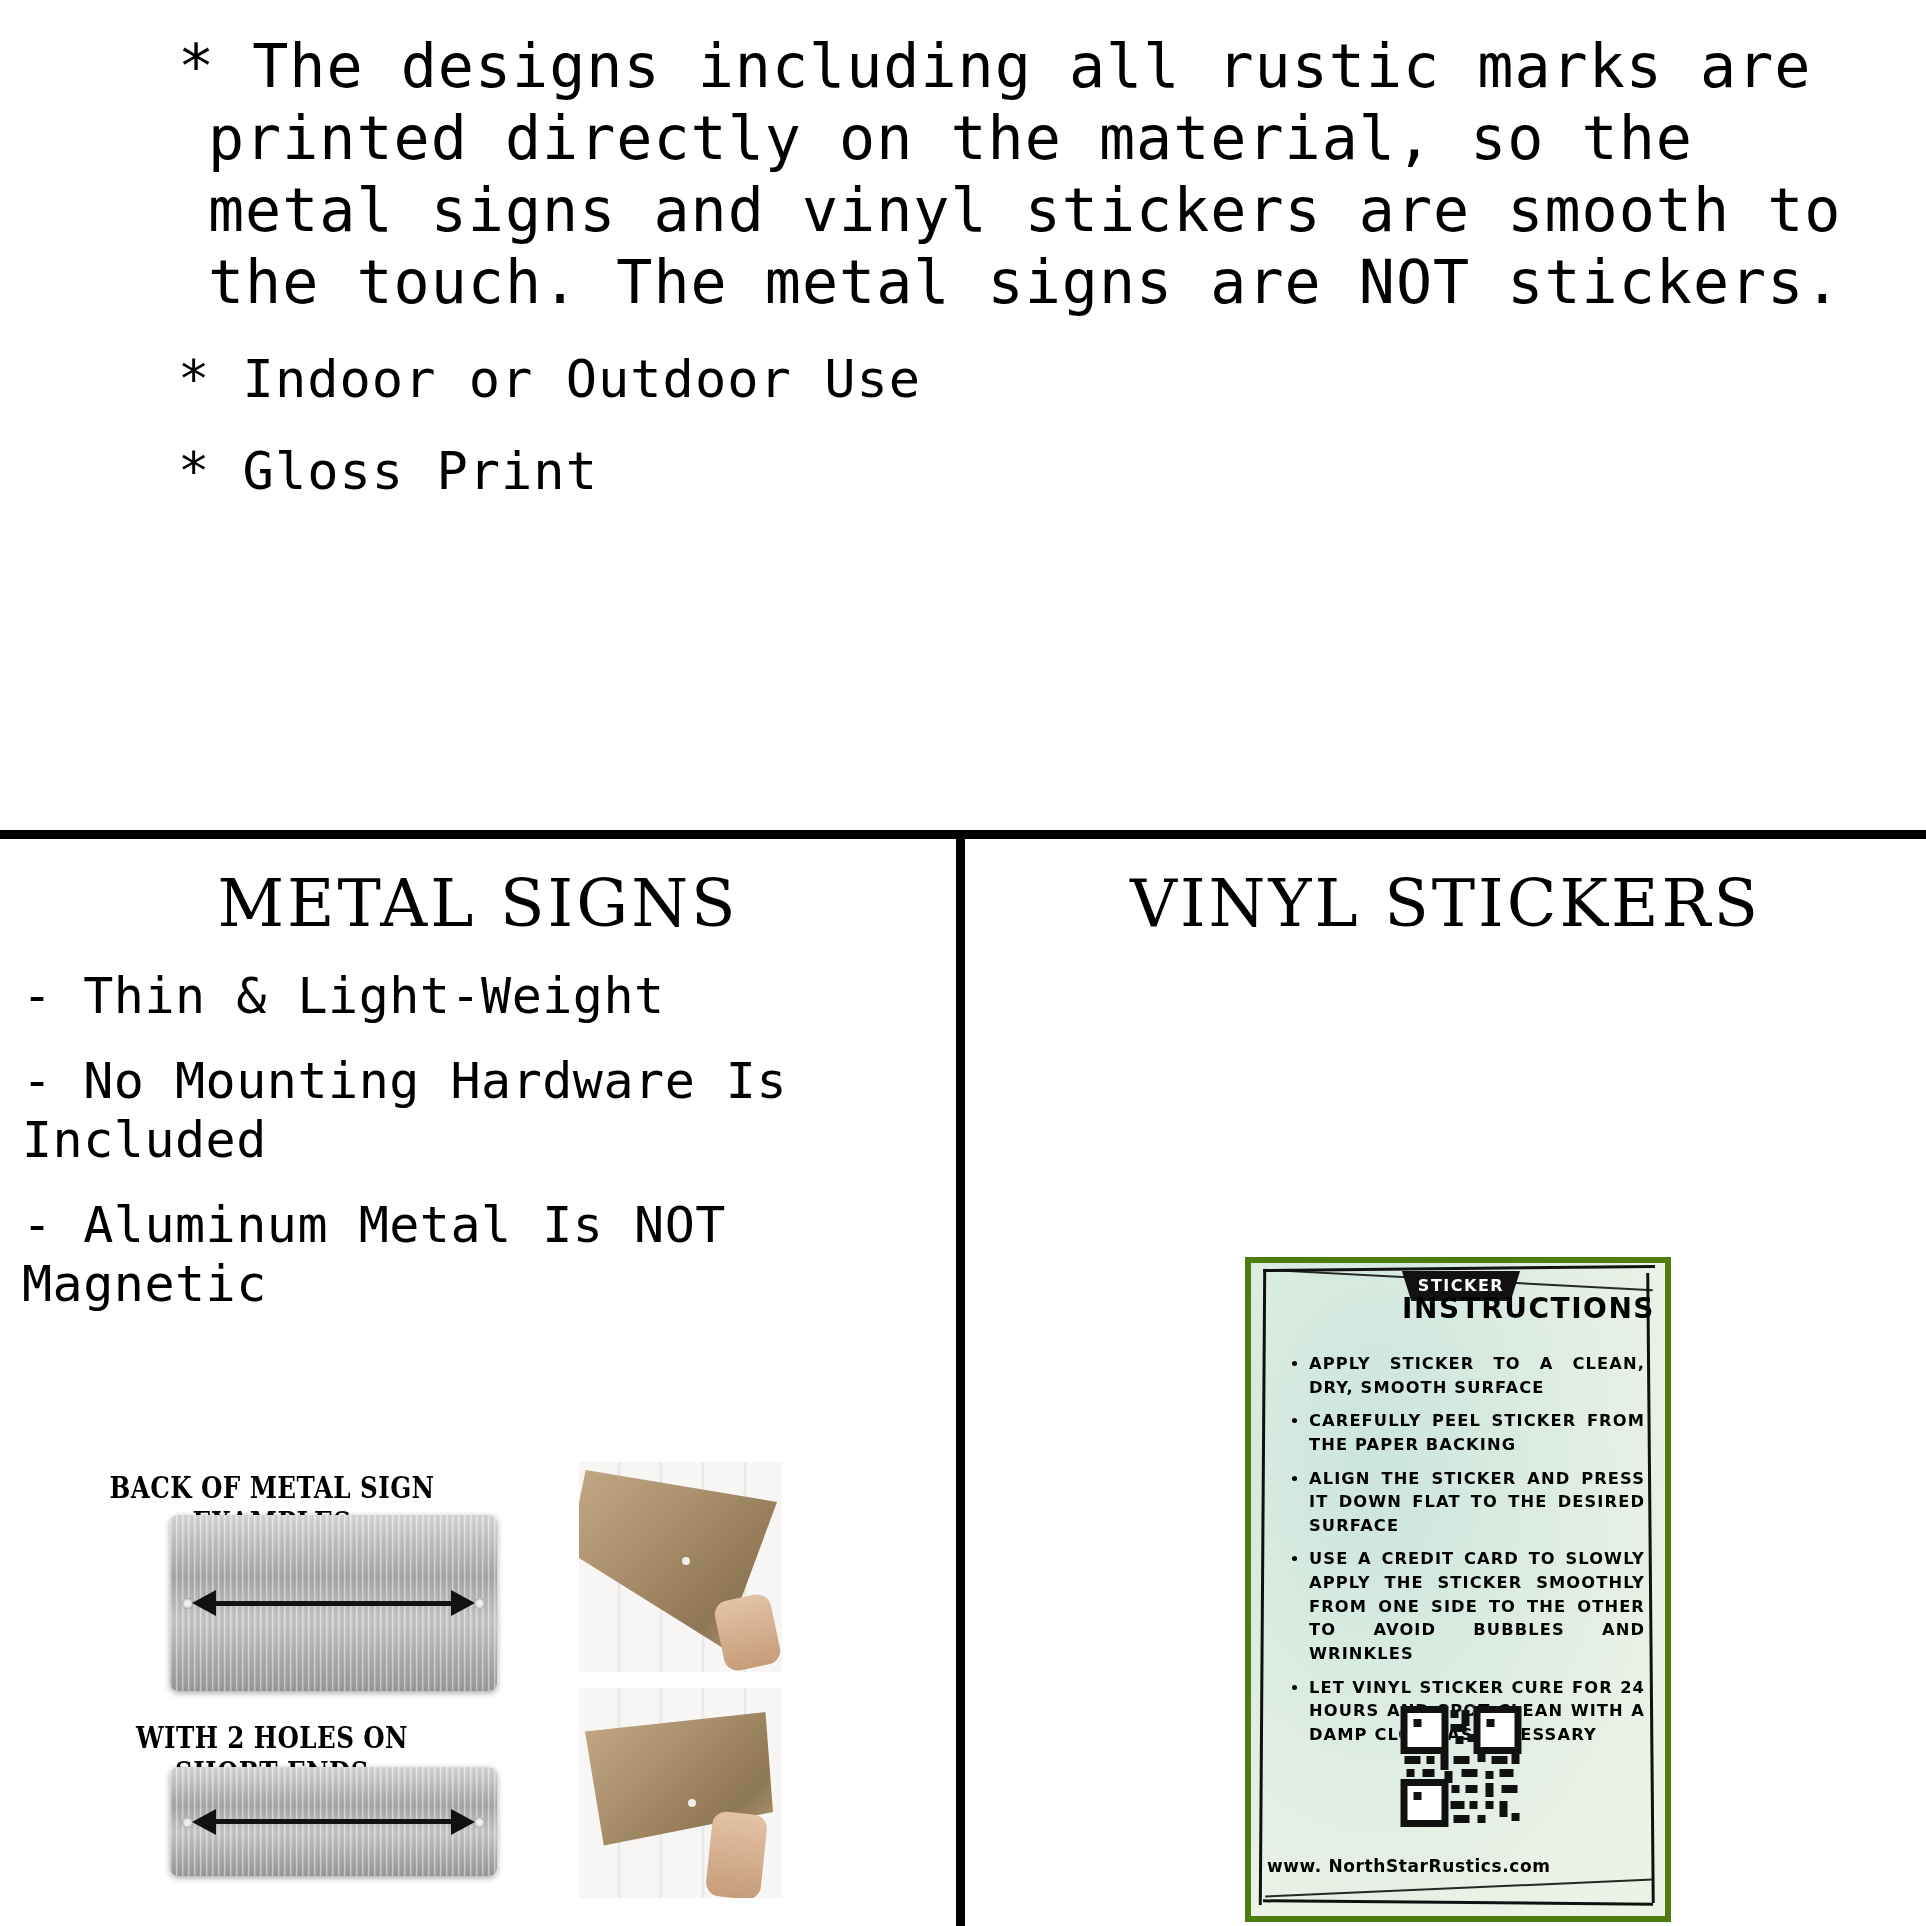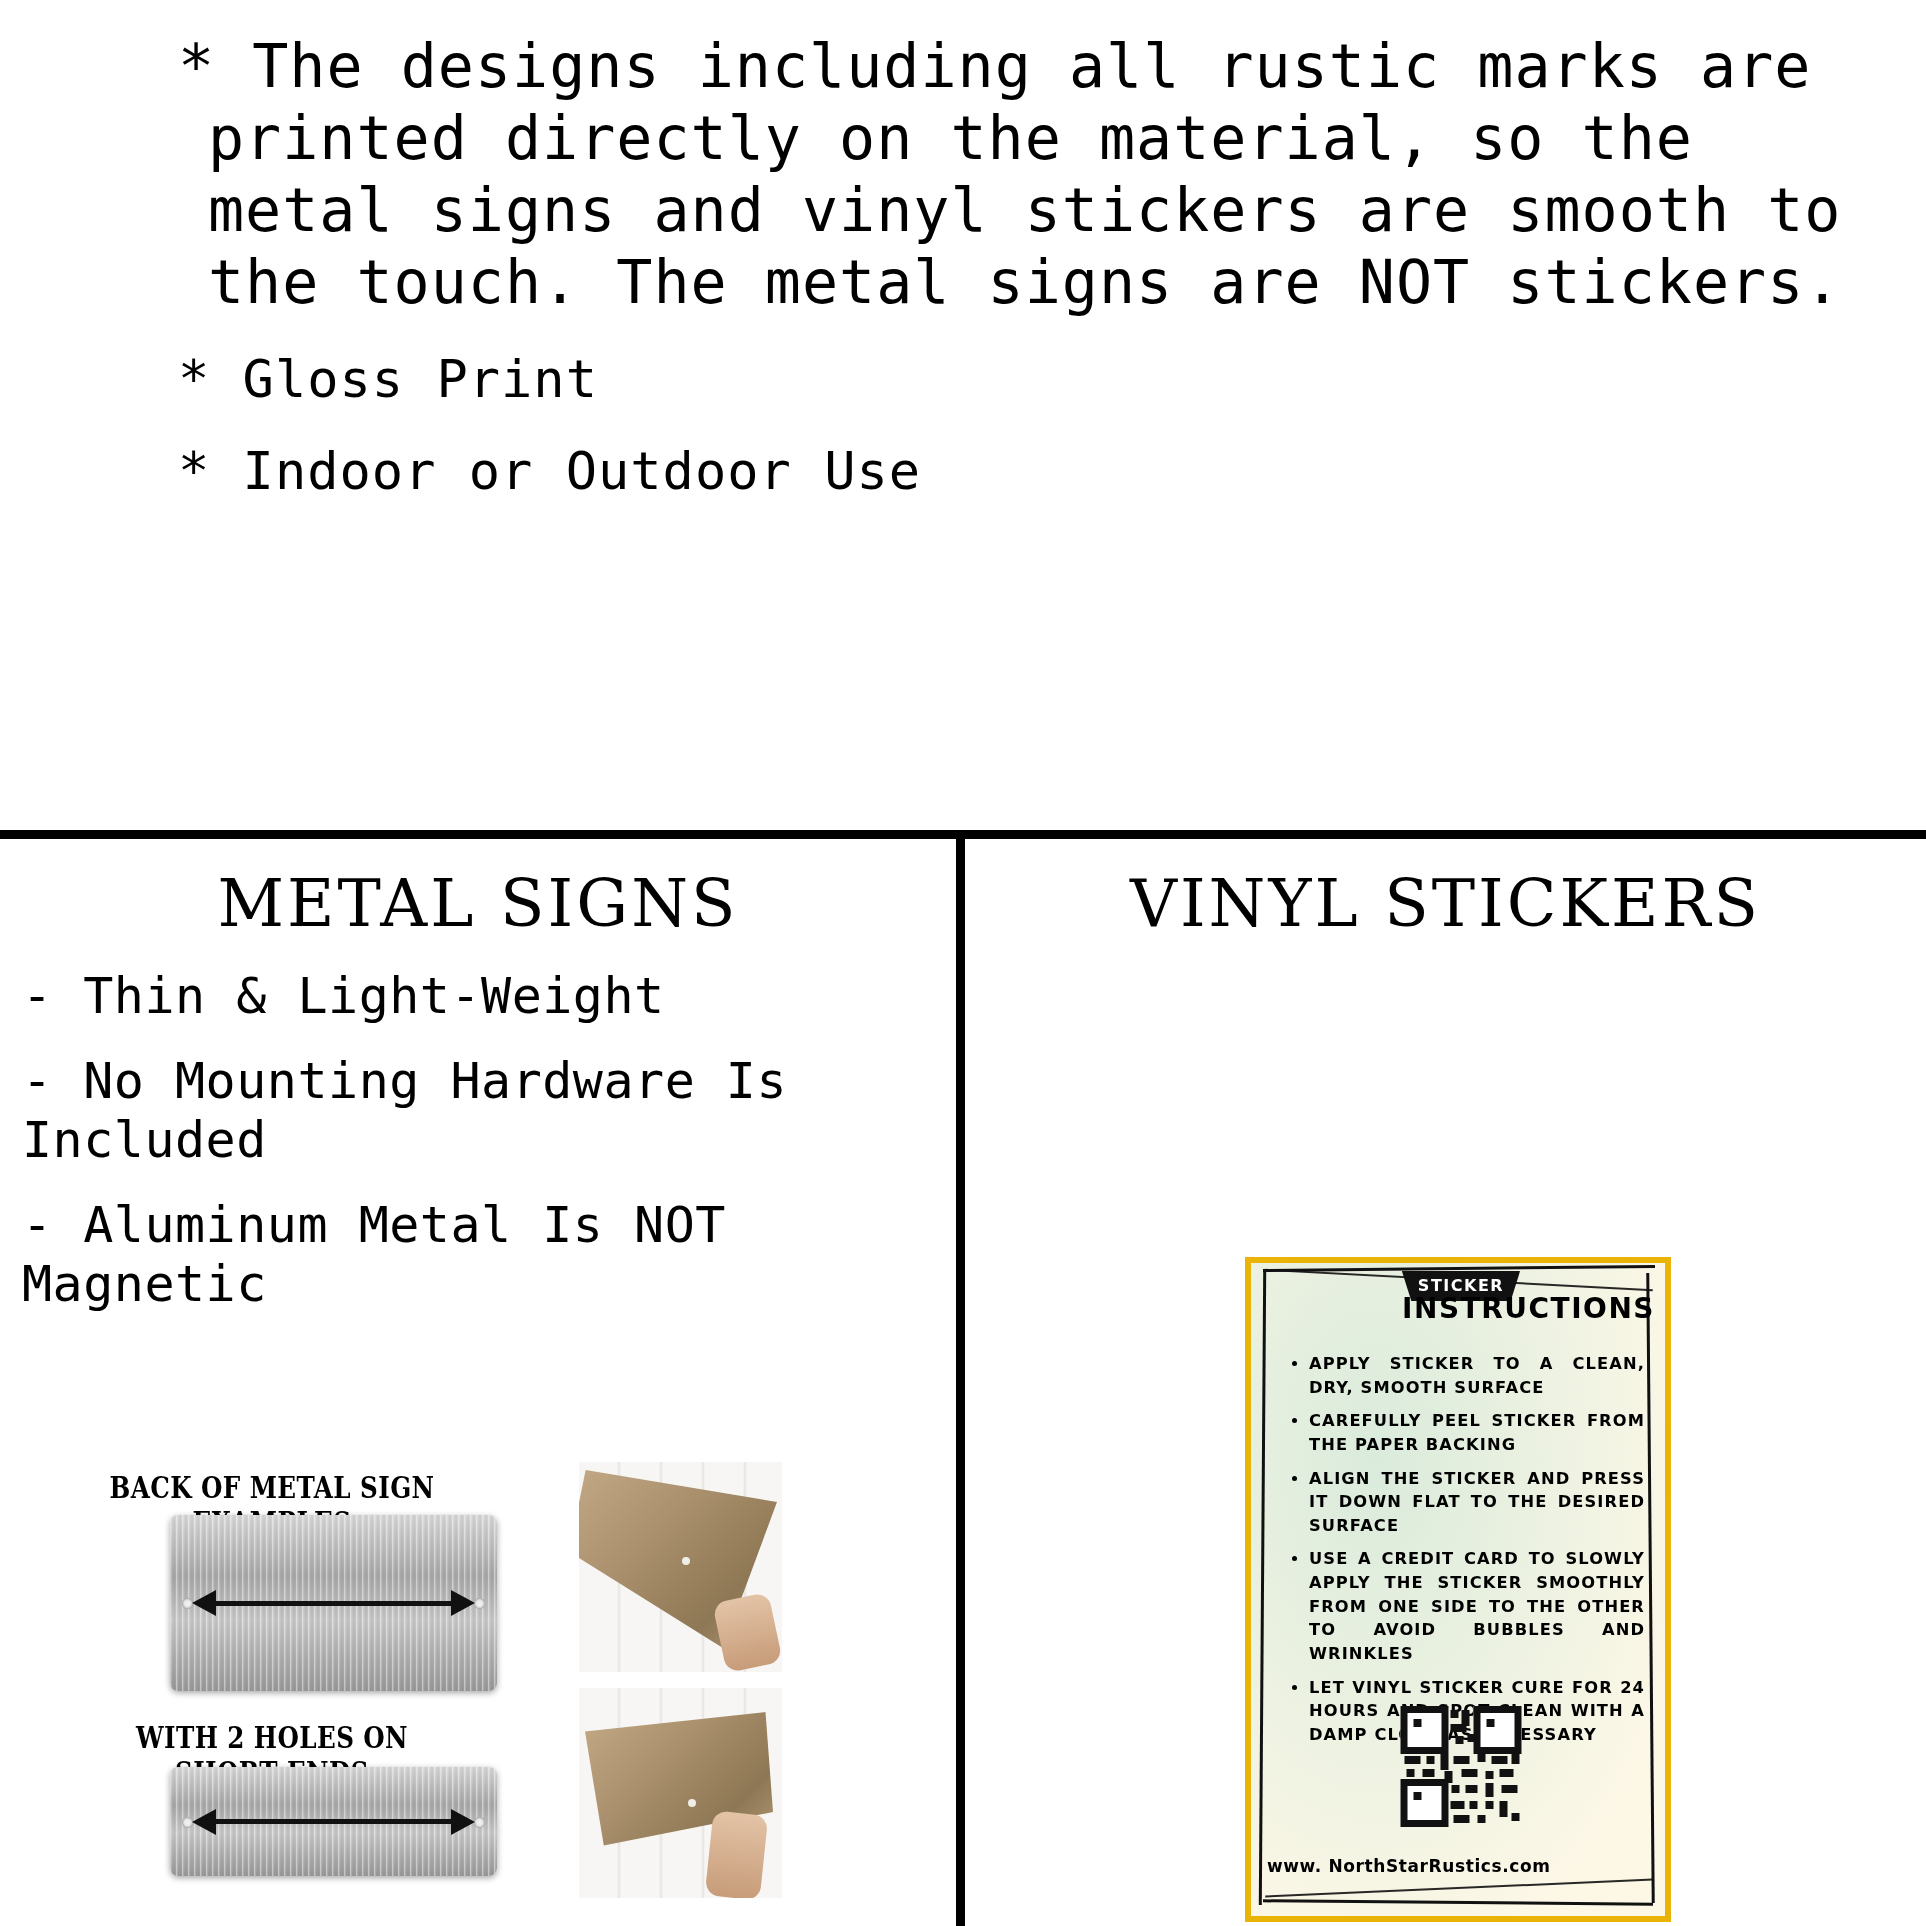--- a/index.html
+++ b/index.html
@@ -208,21 +208,21 @@
     background: rgba(255,255,255,0.85);
   }
 
   
   #sticker-card {
     position: absolute;
     left: 1245px;
     top: 1257px;
     width: 426px;
     height: 665px;
-    background: #eab308;
+    background: #4d7c0f;
   }
   #sticker-card .wash {
     position: absolute; inset: 6px;
     background: radial-gradient(ellipse at 30% 30%, #d8f1f3 0%, #eef9fa 45%, #ffffff 80%);
     opacity: 0.9;
   }
   .frame-line {
     position: absolute;
     background: #111;
   }
@@ -303,22 +303,22 @@
     letter-spacing: 0.6px;
     margin-top: 8px;
   }
 </style>
 </head>
 <body>
 
 <div id="top-section">
   <div class="facts-wrap">
     <p class="fact-para">* The designs including all rustic marks are printed directly on the material, so the metal signs and vinyl stickers are smooth to the touch. The metal signs are NOT stickers.</p>
+    <p class="fact-short">* Indoor or Outdoor Use</p>
     <p class="fact-short">* Gloss Print</p>
-    <p class="fact-short">* Indoor or Outdoor Use</p>
   </div>
 </div>
 
 <div id="h-divider"></div>
 <div id="v-divider"></div>
 
 <div class="col" id="col-metal">
   <div class="col-title">METAL SIGNS</div>
   <div class="bullet">- Thin &amp; Light-Weight</div>
   <div class="bullet">- No Mounting Hardware Is Included</div>

